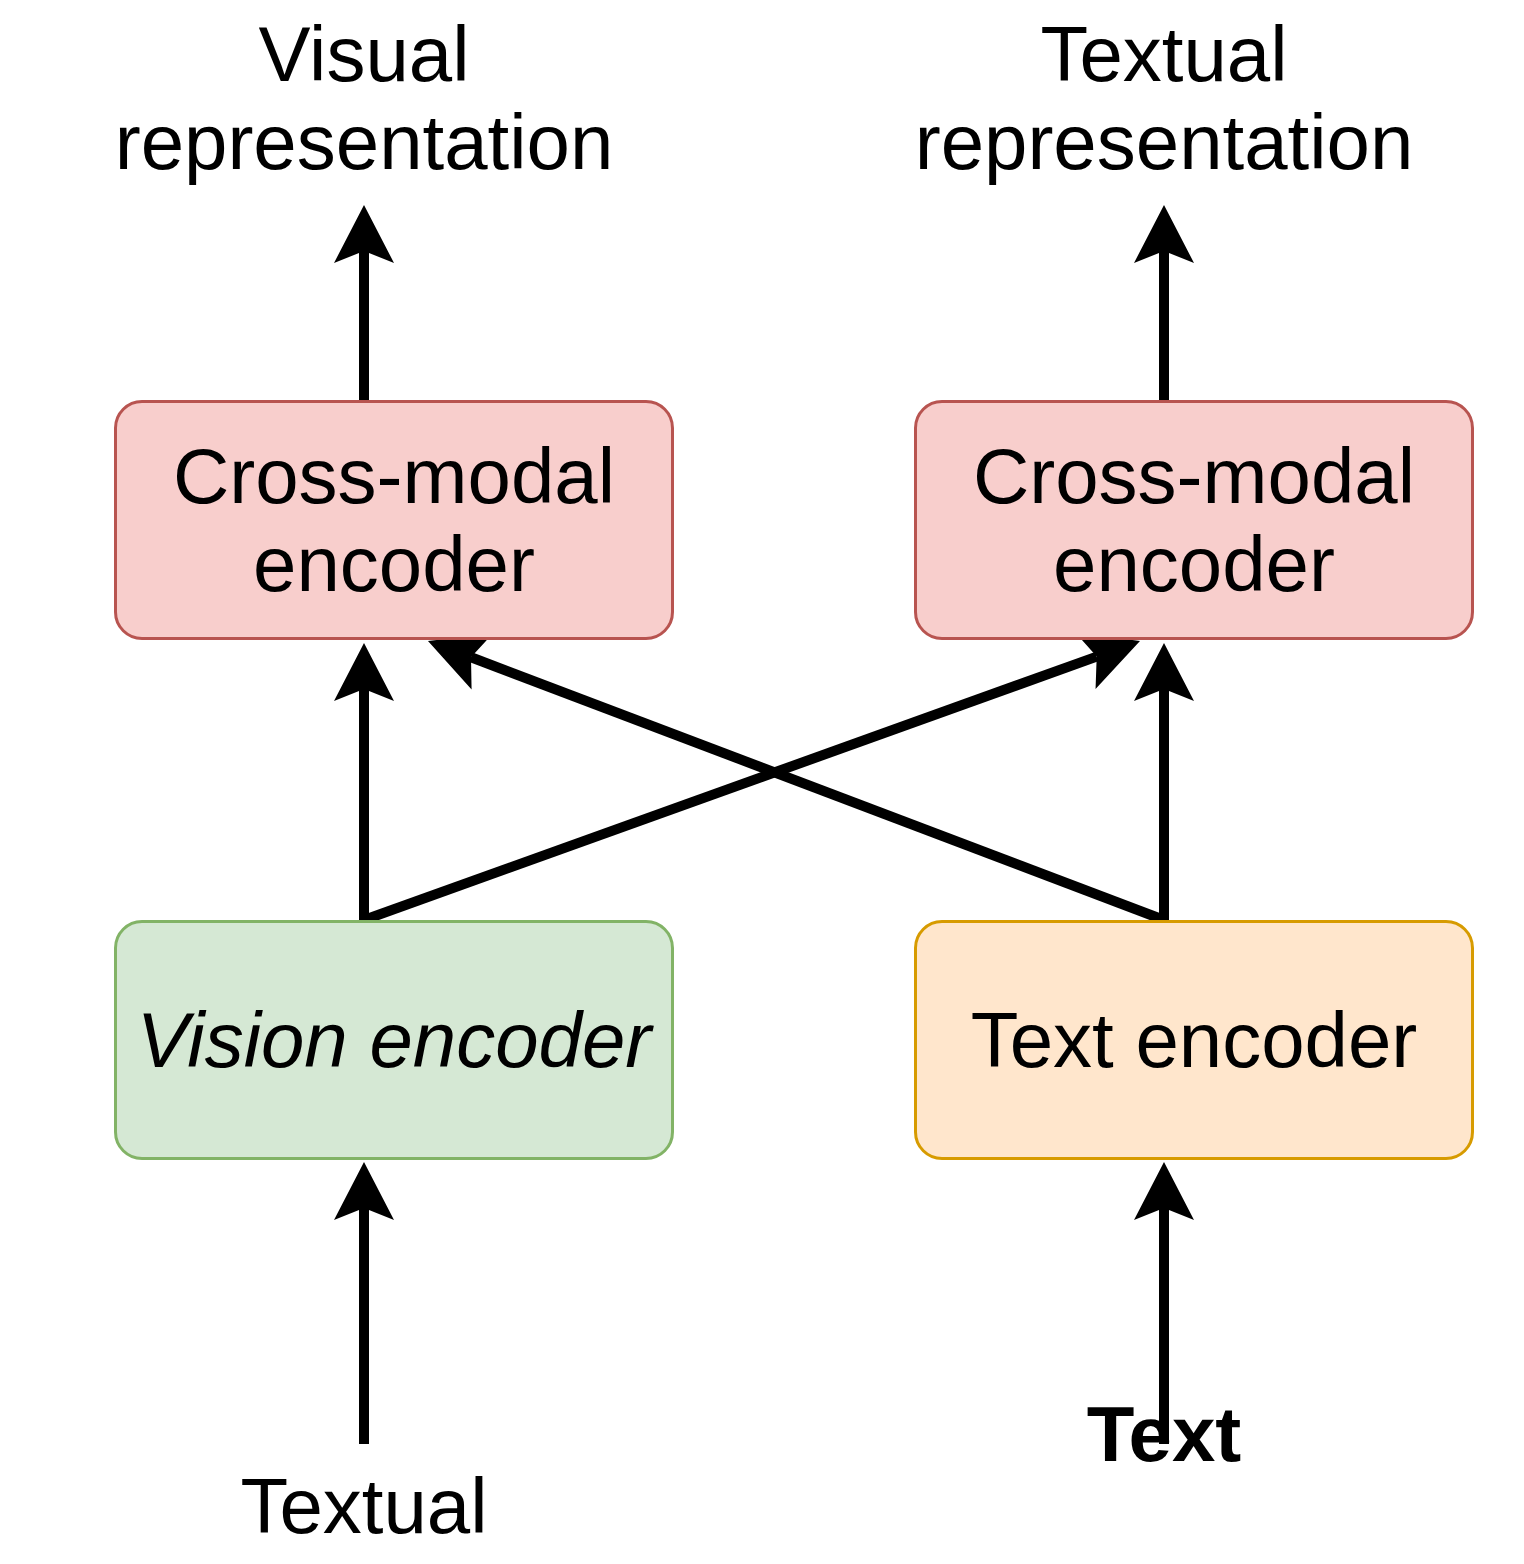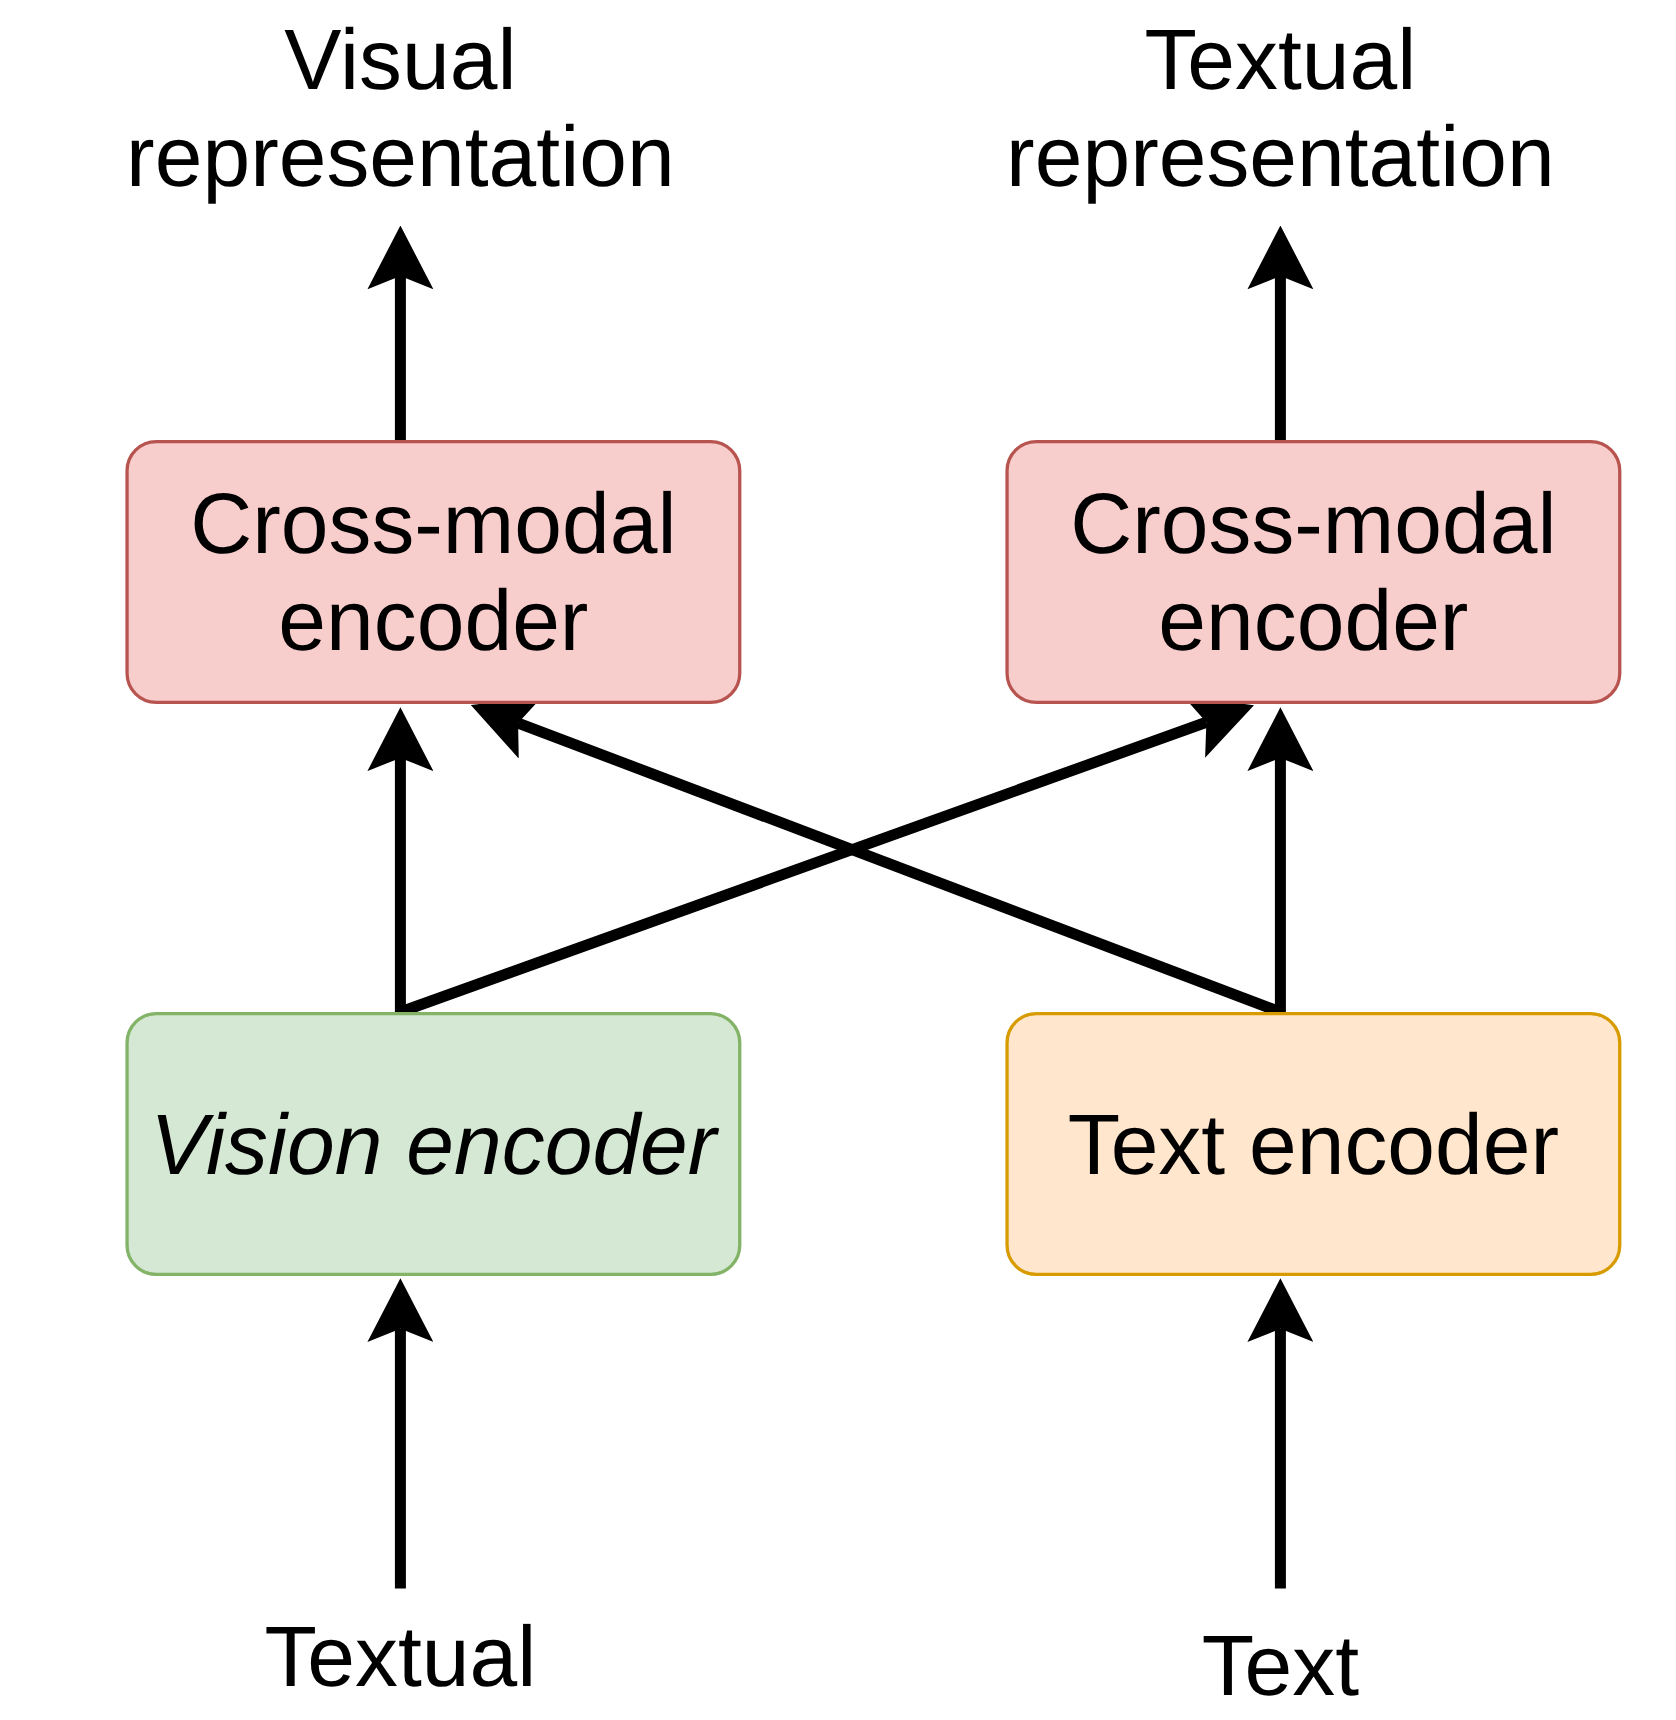--- a/index.html
+++ b/index.html
@@ -49,21 +49,21 @@
     width: 640px;
     text-align: center;
     font-size: 78px;
     line-height: 88px;
     white-space: nowrap;
   }
   .io-label span { display: block; }
   .label-visual  { left: 44px;  top: 10px; }
   .label-textual { left: 844px; top: 10px; }
   .label-vision  { left: 44px;  top: 1462px; }
-  .label-text    { left: 844px; top: 1470px; }
+  .label-text    { left: 844px; top: 1390px; font-weight: bold; }
 
   #arrows {
     position: absolute;
     left: 0; top: 0;
     width: 1524px;
     height: 1564px;
     pointer-events: none;
   }
   #arrows line { stroke: #000000; stroke-width: 10px; }
 </style>

